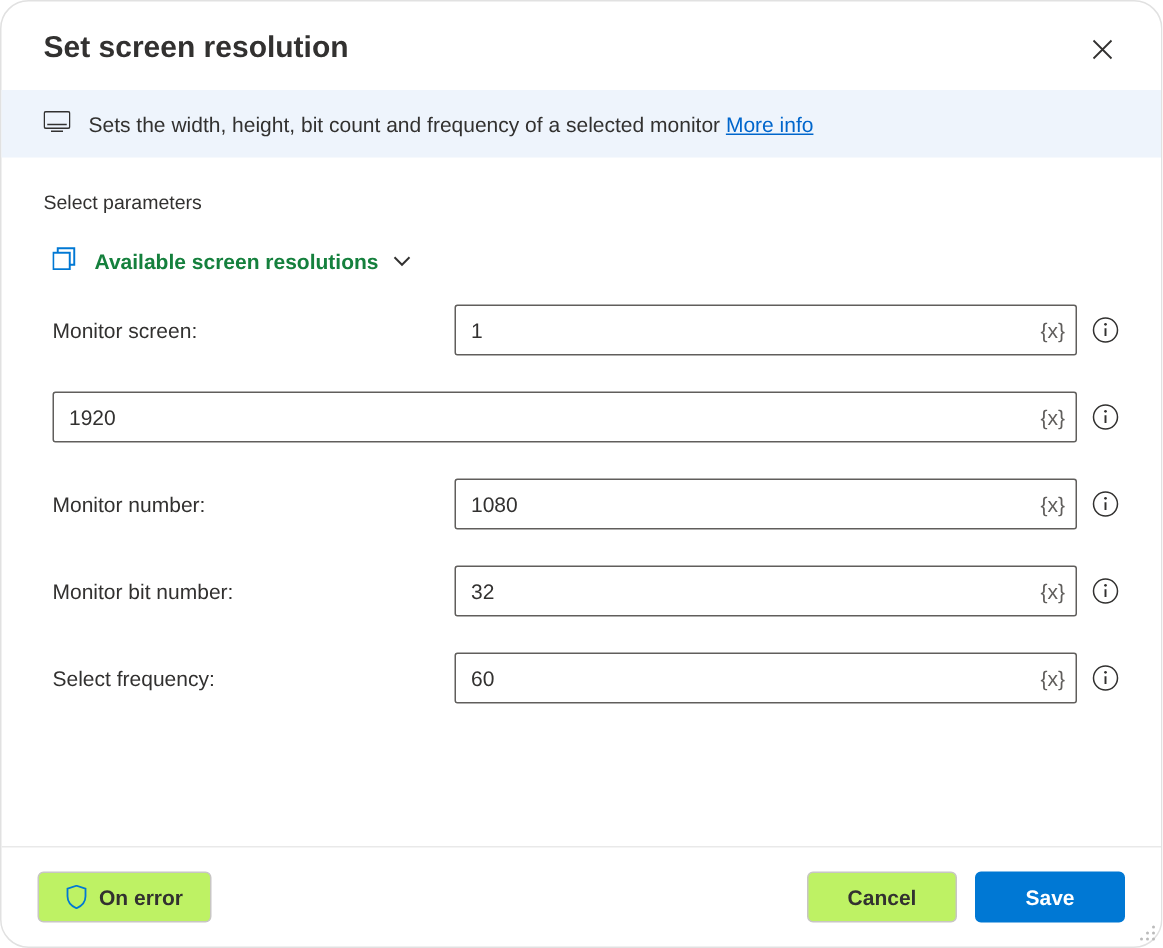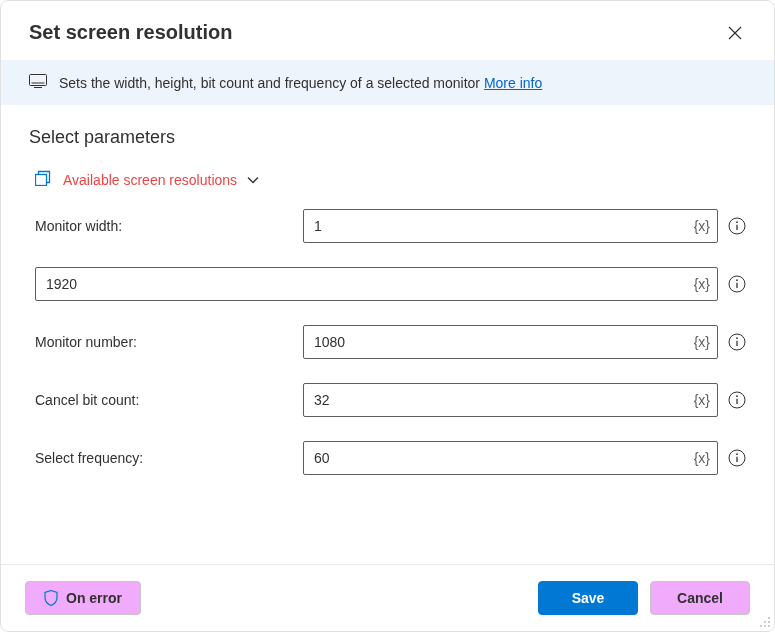--- a/index.html
+++ b/index.html
@@ -13,21 +13,21 @@
       color: #323130;
       background: #fff;
       width: 775px;
       height: 632px;
       overflow: hidden;
     }
     .dialog {
       width: 100%;
       height: 100%;
       border: 1px solid #e1e1e1;
-      border-radius: 8px;
+      border-radius: 19px;
       display: flex;
       flex-direction: column;
       position: relative;
     }
     .header {
       display: flex;
       justify-content: space-between;
       align-items: center;
       padding: 20px 28px 16px 28px;
     }
@@ -56,35 +56,36 @@
     .more-info {
       color: #0066cc;
       text-decoration: underline;
       cursor: pointer;
     }
     .content {
       padding: 22px 28px 0 28px;
       flex: 1;
     }
     .section-title {
-      font-size: 18px;
+      font-size: 13px;
       font-weight: 400;
       color: #323130;
       margin-bottom: 22px;
     }
     .collapsible-row {
       display: flex;
       align-items: center;
       gap: 10px;
       margin-bottom: 20px;
       cursor: pointer;
       padding-left: 6px;
     }
     .collapsible-label {
-      color: #ef4444;
+      color: #15803d;
+      font-weight: bold;
     }
     .chevron {
       display: inline-flex;
     }
     .form-row {
       display: flex;
       align-items: center;
       margin-bottom: 24px;
       padding-left: 6px;
     }
@@ -150,21 +151,21 @@
       font-size: 14px;
       font-family: inherit;
       font-weight: 600;
       cursor: pointer;
       display: inline-flex;
       align-items: center;
       justify-content: center;
       gap: 8px;
     }
     .btn-secondary {
-      background: #f0abfc;
+      background: #bef264;
       border: 1px solid #c8c6c4;
       color: #323130;
     }
     .btn-primary {
       background: #0078d4;
       border: 1px solid #0078d4;
       color: #fff;
     }
     .on-error-icon {
       display: inline-flex;
@@ -216,21 +217,21 @@
       </span>
       <span class="collapsible-label">Available screen resolutions</span>
       <span class="chevron">
         <svg width="12" height="8" viewBox="0 0 12 8">
           <path d="M1 1.5 L6 6.5 L11 1.5" stroke="#323130" stroke-width="1.3" fill="none"></path>
         </svg>
       </span>
     </div>
 
     <div class="form-row">
-      <div class="form-label">Monitor width:</div>
+      <div class="form-label">Monitor screen:</div>
       <div class="input-wrapper">
         <div class="input-box">
           <input type="text" class="text-input" value="1" style="">
           <span class="var-badge">{x}</span>
         </div>
         <span class="info-icon">
           <svg width="18" height="18" viewBox="0 0 18 18">
               <circle cx="9" cy="9" r="8" fill="none" stroke="#323130" stroke-width="1"></circle>
               <circle cx="9" cy="5.2" r="0.9" fill="#323130"></circle>
               <line x1="9" y1="7.8" x2="9" y2="13" stroke="#323130" stroke-width="1.3"></line>
@@ -266,21 +267,21 @@
           <svg width="18" height="18" viewBox="0 0 18 18">
               <circle cx="9" cy="9" r="8" fill="none" stroke="#323130" stroke-width="1"></circle>
               <circle cx="9" cy="5.2" r="0.9" fill="#323130"></circle>
               <line x1="9" y1="7.8" x2="9" y2="13" stroke="#323130" stroke-width="1.3"></line>
             </svg>
         </span>
       </div>
     </div>
 
     <div class="form-row">
-      <div class="form-label">Cancel bit count:</div>
+      <div class="form-label">Monitor bit number:</div>
       <div class="input-wrapper">
         <div class="input-box">
           <input type="text" class="text-input" value="32" style="">
           <span class="var-badge">{x}</span>
         </div>
         <span class="info-icon">
           <svg width="18" height="18" viewBox="0 0 18 18">
               <circle cx="9" cy="9" r="8" fill="none" stroke="#323130" stroke-width="1"></circle>
               <circle cx="9" cy="5.2" r="0.9" fill="#323130"></circle>
               <line x1="9" y1="7.8" x2="9" y2="13" stroke="#323130" stroke-width="1.3"></line>
@@ -310,25 +311,25 @@
   <div class="footer">
     <button class="btn btn-secondary">
       <span class="on-error-icon">
         <svg width="14" height="16" viewBox="0 0 14 16">
           <path d="M7 0.5 L13 2.5 V7.5 C13 11 10.5 14 7 15.5 C3.5 14 1 11 1 7.5 V2.5 Z" fill="none" stroke="#0078d4" stroke-width="1.2"></path>
         </svg>
       </span>
       <span>On error</span>
     </button>
     <div class="footer-right">
+      <button class="btn btn-secondary">
+        <span>Cancel</span>
+      </button>
       <button class="btn btn-primary">
         <span>Save</span>
-      </button>
-      <button class="btn btn-secondary">
-        <span>Cancel</span>
       </button>
     </div>
   </div>
 
   <div class="resize-grip">
     <svg width="14" height="14" viewBox="0 0 14 14">
       <circle cx="11" cy="3" r="1" fill="#bbb"></circle>
       <circle cx="7" cy="7" r="1" fill="#bbb"></circle>
       <circle cx="11" cy="7" r="1" fill="#bbb"></circle>
       <circle cx="3" cy="11" r="1" fill="#bbb"></circle>

